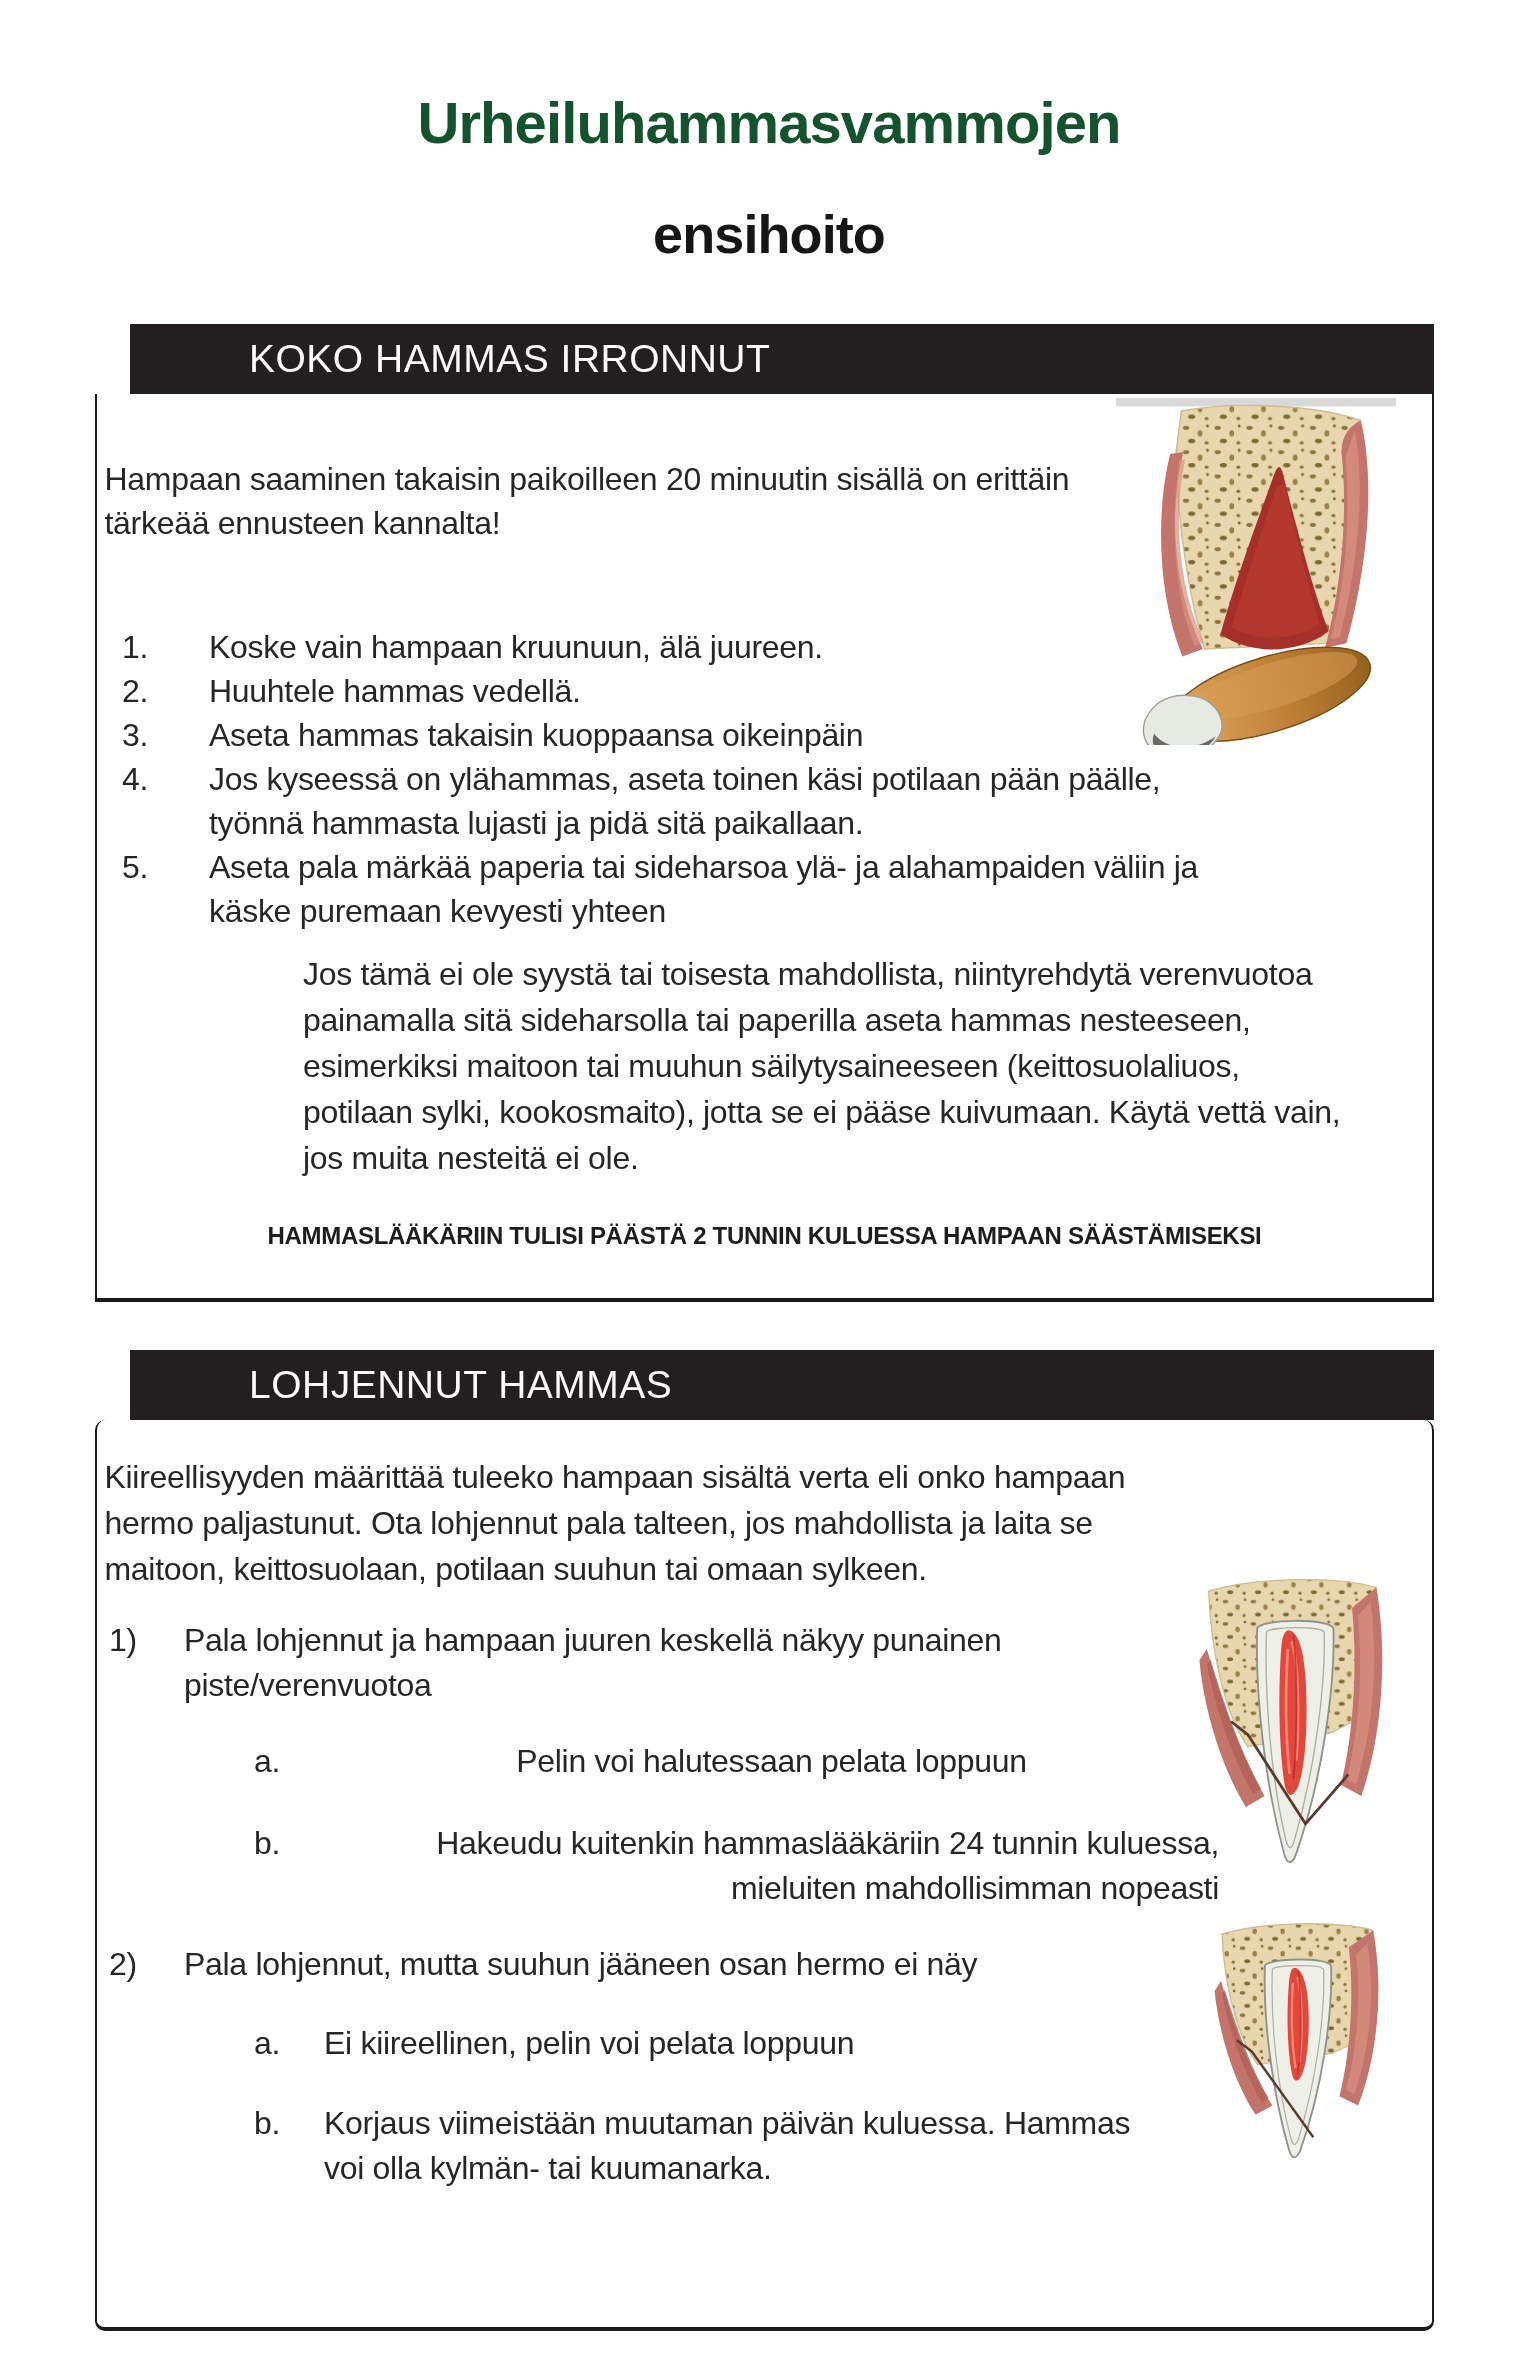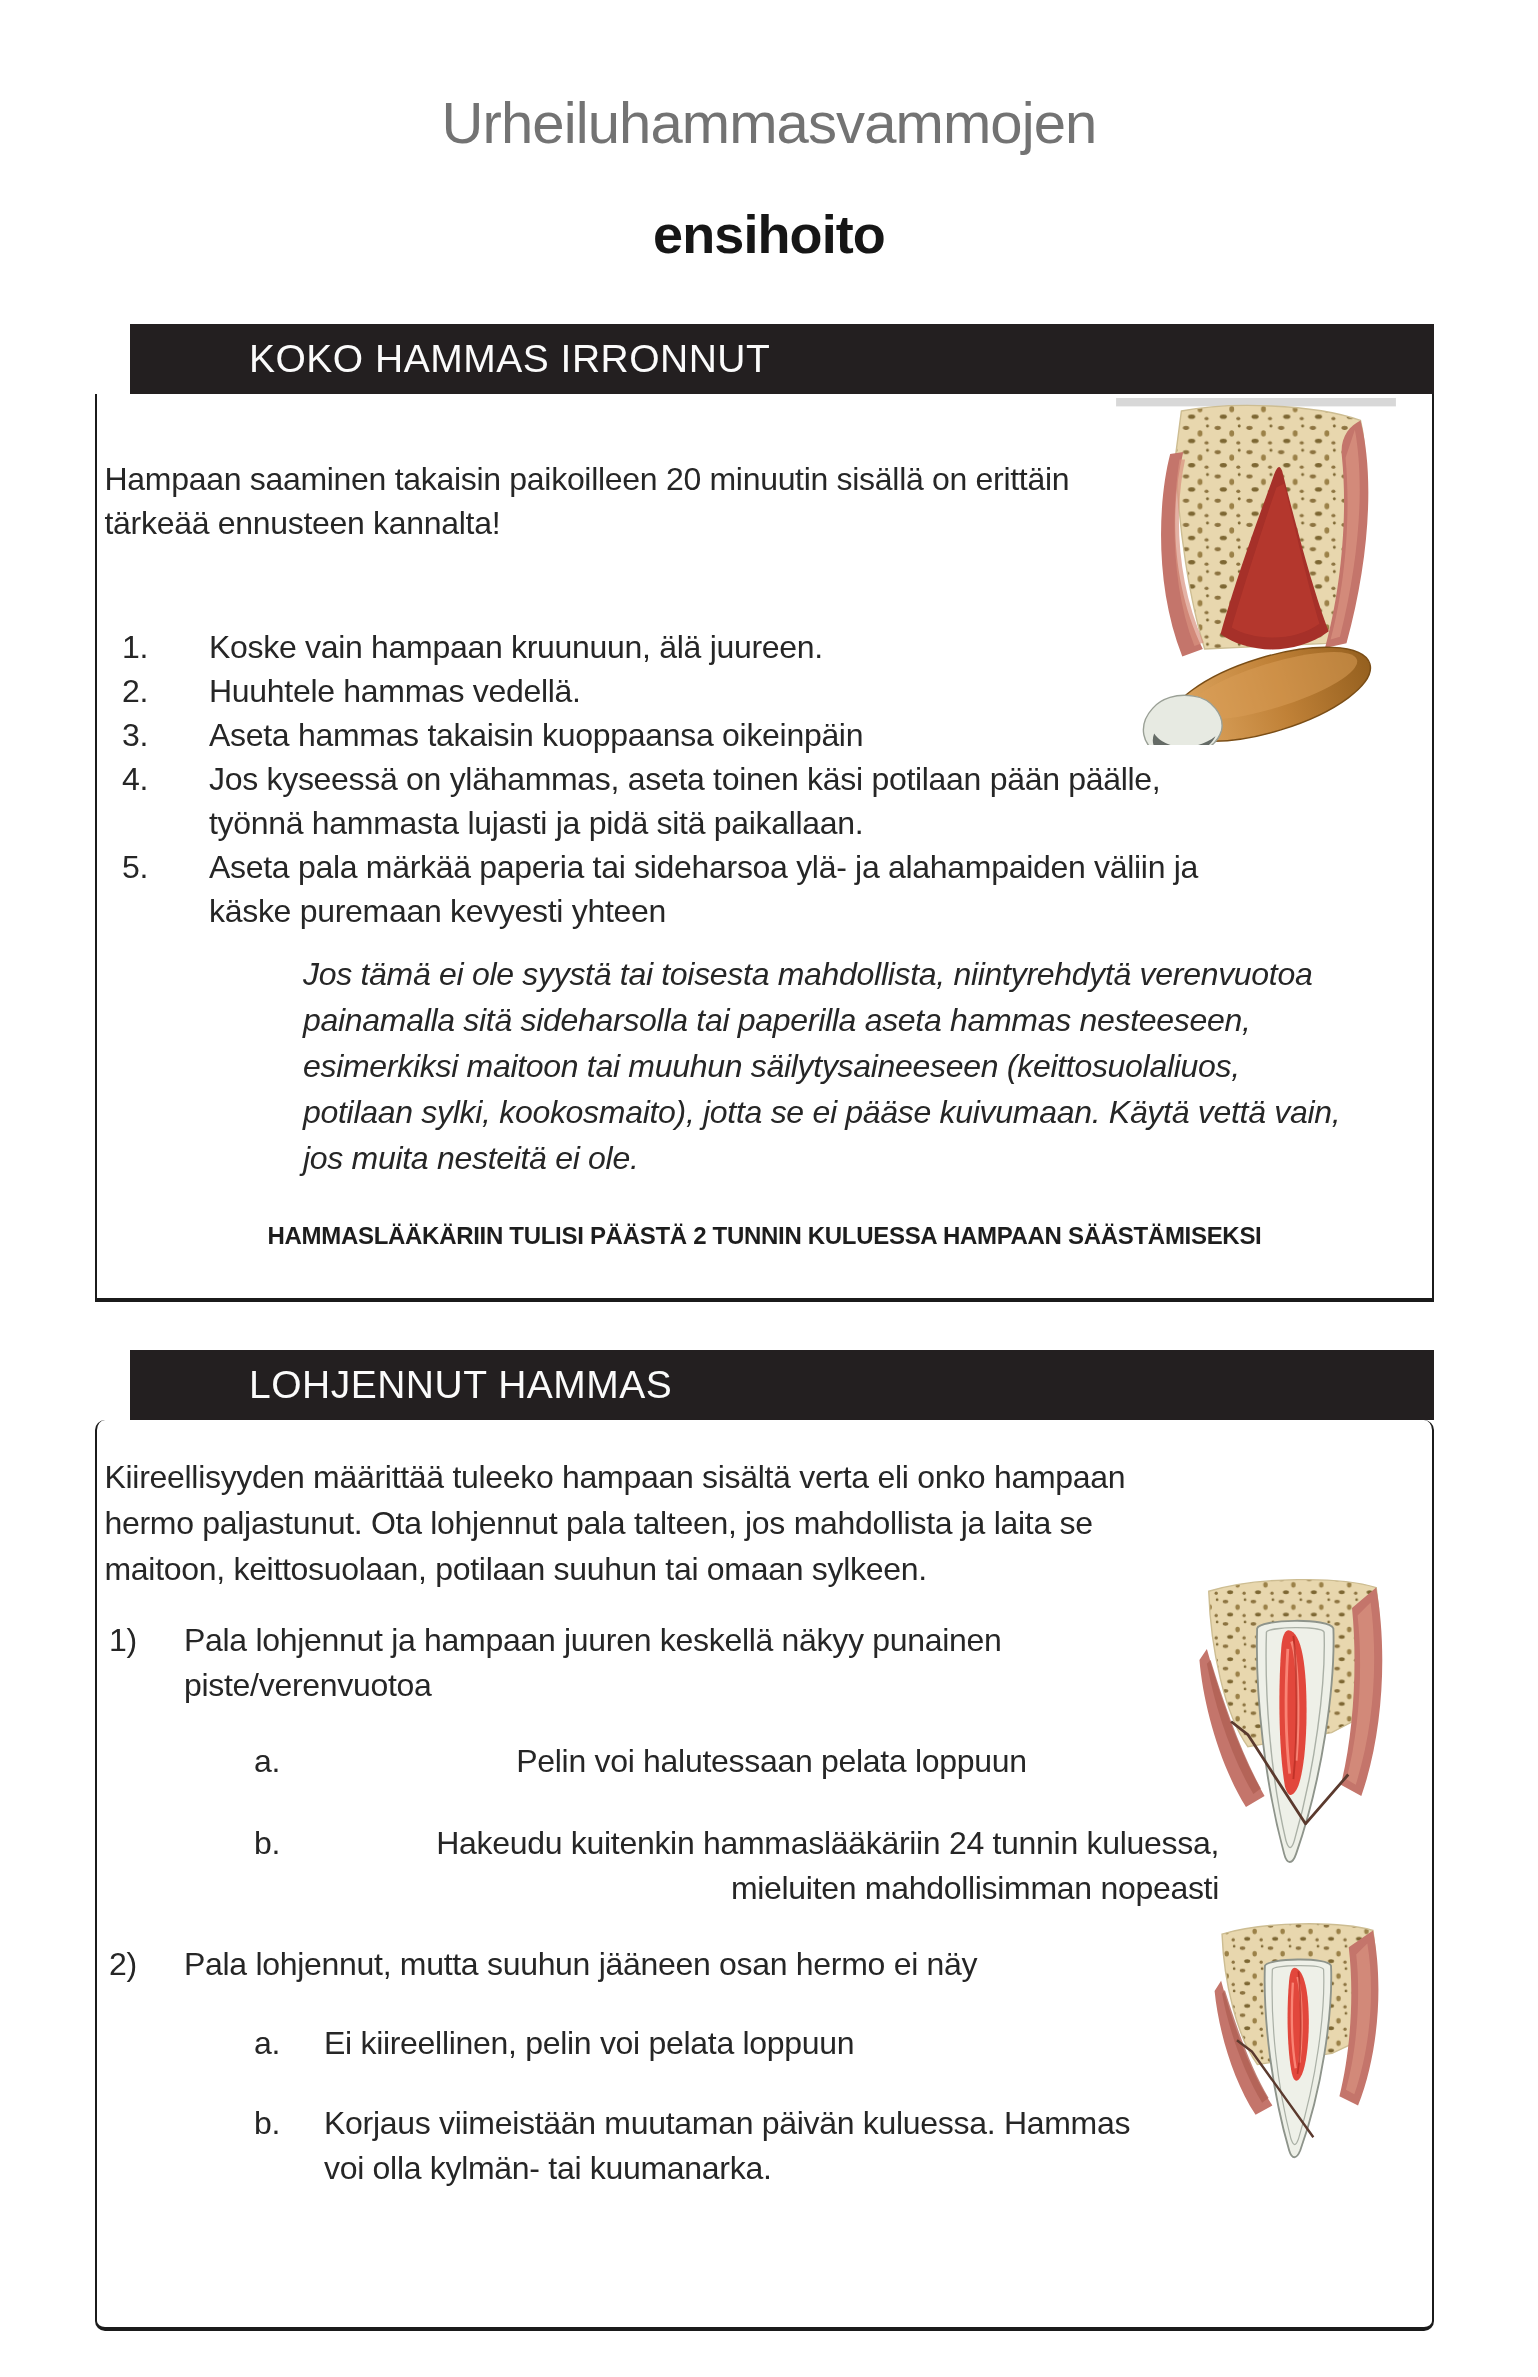--- a/index.html
+++ b/index.html
@@ -2,21 +2,21 @@
 <html style="font-size:15px"><head>
 <meta charset="utf-8">
 <style>
   html,body{margin:0;padding:0;background:#ffffff;}
   .page{
     position:relative;width:1538px;height:2377px;background:#ffffff;overflow:hidden;
     font-family:"Liberation Sans", sans-serif;color:#222222;
   }
   .title1{
     position:absolute;top:89px;left:0;width:100%;text-align:center;margin:0;
-    font-size:58px;font-weight:400;color:#737373;letter-spacing:-0.9px;
+    font-size:58px;font-weight:700;color:#14532d;letter-spacing:-0.9px;
   }
   .title2{
     position:absolute;top:203px;left:0;width:100%;text-align:center;margin:0;
     font-size:54px;font-weight:700;color:#161616;letter-spacing:-0.9px;
   }
   .panel{position:absolute;left:95px;width:1339px;}
   .sec1{top:324px;}
   .sec2{top:1350px;}
   .panel-bar{
     height:70px;background:#231f20;color:#fbfbfb;display:flex;align-items:center;
@@ -27,21 +27,21 @@
     border-left:2.8px solid #1b1b1b;border-right:2.8px solid #1b1b1b;border-bottom:4.7px solid #1b1b1b;
   }
   .body1{height:908px;padding-left:23px;}
   .body2{height:911px;border-radius:10px;}
   .bodytext{font-size:32px;line-height:44px;color:#262626;letter-spacing:-0.3px;margin:0;}
   .intro1{position:absolute;top:63px;left:7.5px;width:988px;}
   .steps{position:absolute;top:231px;left:0;width:1175px;}
   .step{display:flex;align-items:flex-start;}
   .step-num{flex:0 0 87px;padding-left:25px;}
   .step-text{width:1021px;}
-  .fallback{position:absolute;top:557px;left:206px;width:1039px;line-height:46px;font-style:italic;}
+  .fallback{position:absolute;top:557px;left:206px;width:1039px;line-height:46px;}
   .urgent{
     position:absolute;top:818px;left:0;width:100%;text-align:center;margin:0;
     font-size:24px;font-weight:700;line-height:48px;color:#1d1d1d;letter-spacing:-0.3px;
   }
   .urgent-inner{display:inline-block;max-width:1203px;}
   .intro2{position:absolute;top:34px;left:7.5px;width:1058px;line-height:46px;}
   .case{position:absolute;left:12px;display:flex;align-items:flex-start;line-height:45px;}
   .case-num{flex:0 0 75px;}
   .case1{top:198px;}
   .case1 .case-text{width:858px;}

